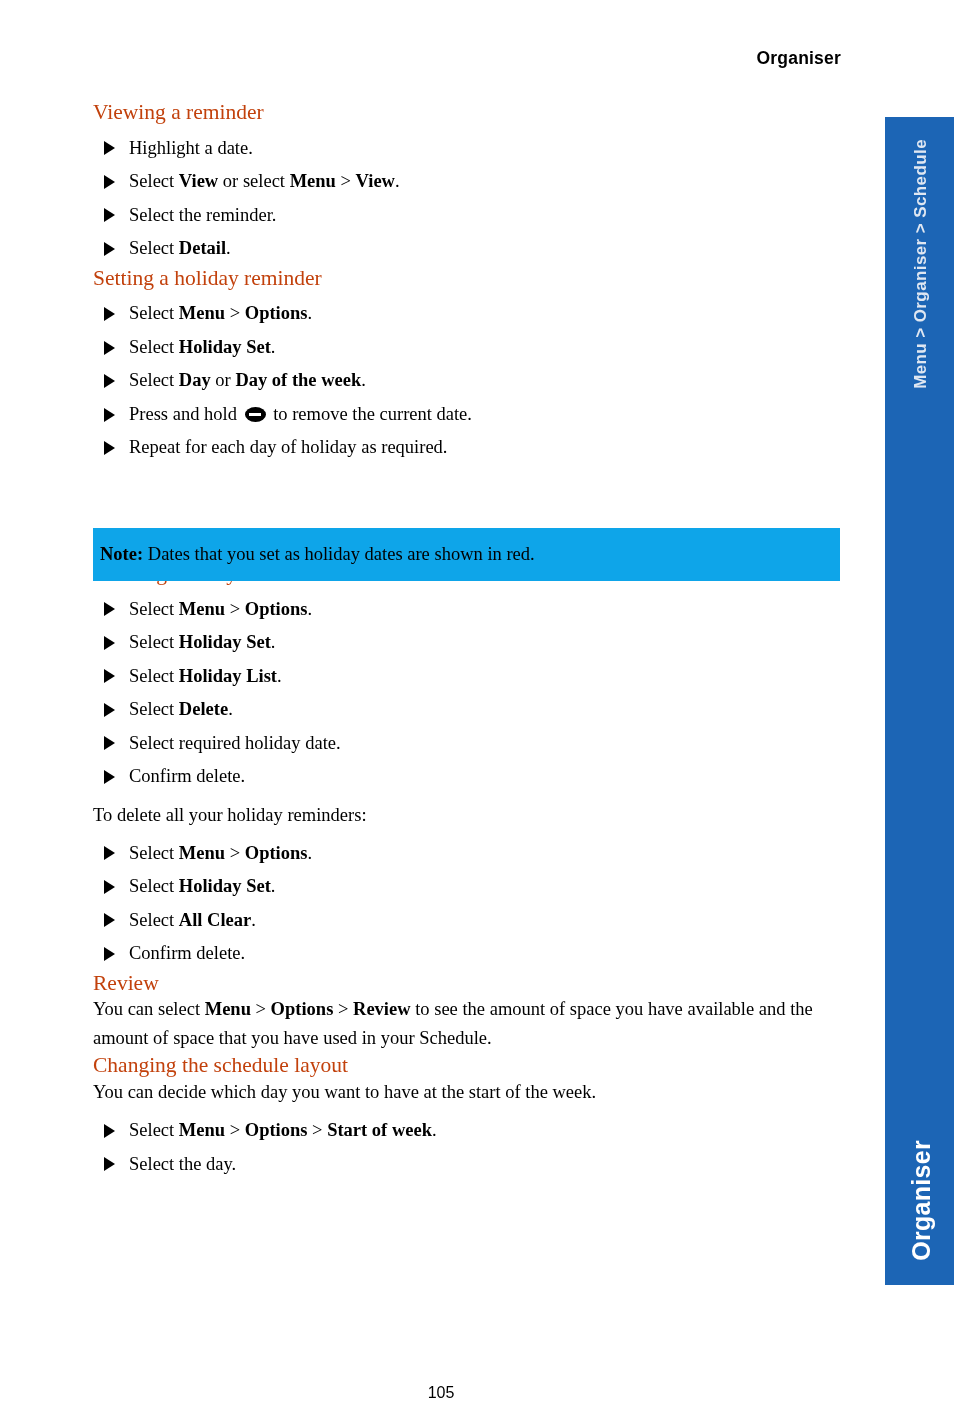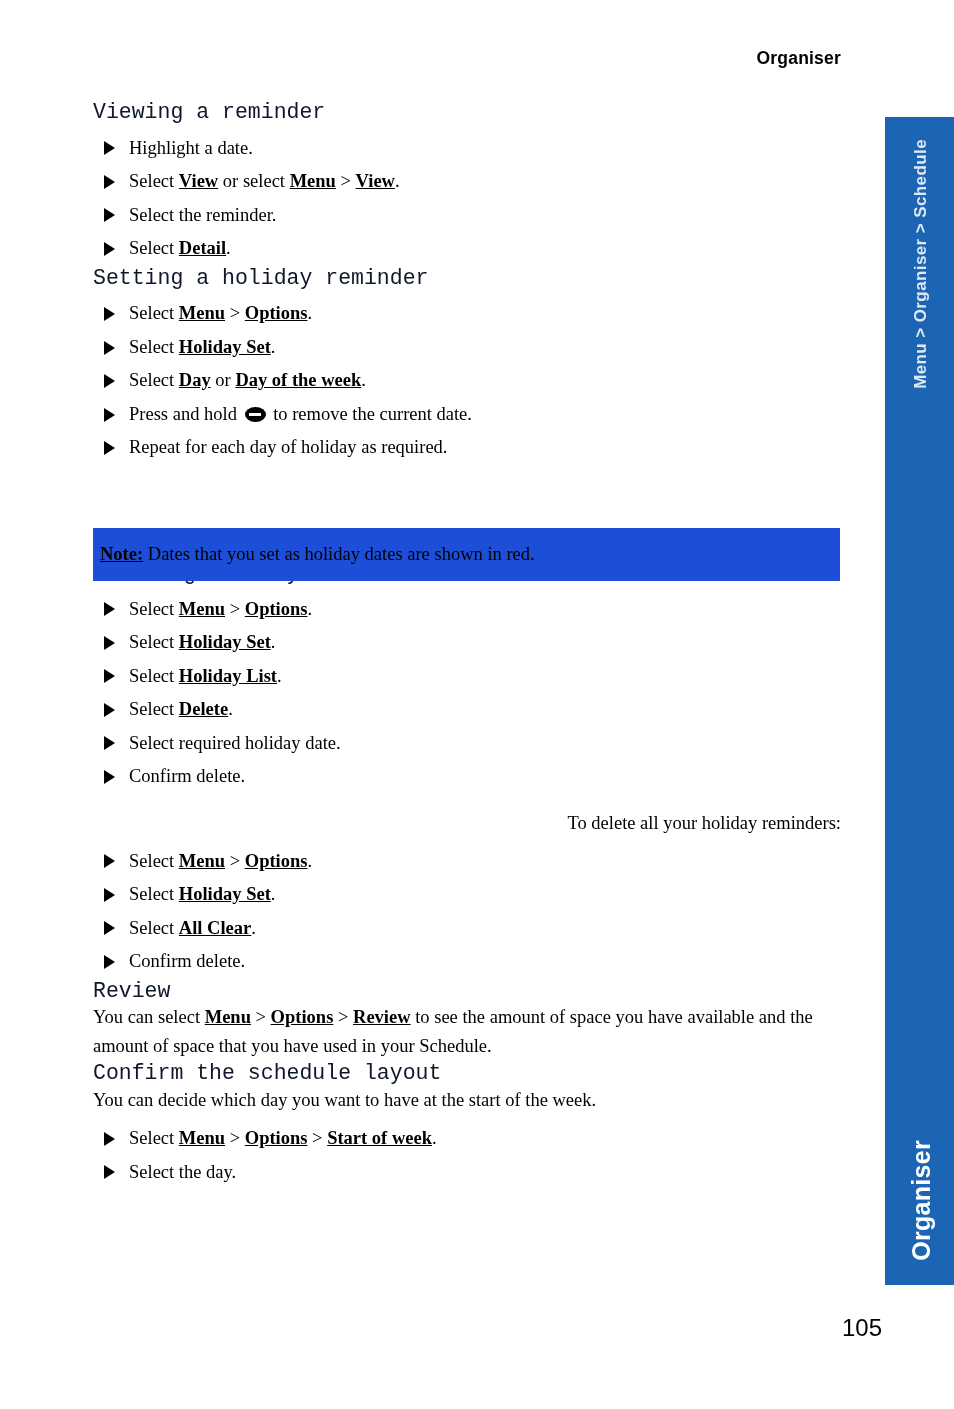--- a/index.html
+++ b/index.html
@@ -32,27 +32,27 @@
 
   
   .content {
     position: absolute;
     top: 100px;
     left: 93px;
     width: 748px;
   }
 
   h2.section-heading {
-    font-family: Liberation Mono, monospace;
+    font-family: Liberation Serif, serif;
     font-weight: normal;
     font-size: 21.5px;
     line-height: 1.15;
     margin: 0;
     padding: 0;
-    color: #0f172a;
+    color: #c2410c;
   }
 
   .gap-before-heading { margin-top: 25px; }
   .gap-before-heading-lg { margin-top: 30px; }
 
   ul.steps {
     list-style: none;
     margin: 0;
     padding: 0;
     margin-top: 7px;
@@ -75,24 +75,24 @@
     border-top: 7px solid transparent;
     border-bottom: 7px solid transparent;
   }
 
   p.body-text {
     font-size: 18.5px;
     line-height: 29px;
     margin: 0;
     padding: 0;
   }
-  p.body-text.tight { margin-top: 15px; text-align: right; }
+  p.body-text.tight { margin-top: 7px; }
   p.body-text.after-heading { margin-top: 0; }
 
-  b, strong { font-weight: bold; text-decoration: underline; }
+  b, strong { font-weight: bold; }
 
   
   .key-clear {
     display: inline-block;
     position: relative;
     width: 21px;
     height: 15px;
     background: #000;
     border-radius: 50%;
     vertical-align: -2px;
@@ -108,21 +108,21 @@
     background: #fff;
   }
 
   
   .note-box {
     position: absolute;
     left: 93px;
     top: 528px;
     width: 747px;
     height: 53px;
-    background: #1d4ed8;
+    background: #0ea5e9;
   }
   .note-box .note-inner {
     font-size: 18.5px;
     line-height: 53px;
     padding-left: 7px;
     white-space: nowrap;
   }
 
   
   .side-tab {
@@ -154,26 +154,26 @@
     left: 50%;
     margin-left: -13px;
     font-size: 25px;
     letter-spacing: 0.3px;
     color: #ffffff;
   }
 
   
   .page-number {
     position: absolute;
-    top: 1314px;
+    top: 1384px;
     left: 0;
     width: 882px;
-    text-align: right;
+    text-align: center;
     font-family: "Liberation Sans", "DejaVu Sans", sans-serif;
-    font-size: 24px;
+    font-size: 16px;
     color: #000;
   }
 </style>
 </head>
 <body>
 
 <div class="page-header">Organiser</div>
 
 <div class="content">
 
@@ -210,21 +210,21 @@
   <ul class="steps">
       <li><span class="bullet-arrow"></span><span>Select <b>Menu</b> &gt; <b>Options</b>.</span></li>
       <li><span class="bullet-arrow"></span><span>Select <b>Holiday Set</b>.</span></li>
       <li><span class="bullet-arrow"></span><span>Select <b>All Clear</b>.</span></li>
       <li><span class="bullet-arrow"></span><span>Confirm delete.</span></li>
     </ul>
 
   <h2 class="section-heading gap-before-heading">Review</h2>
   <p class="body-text after-heading">You can select <b>Menu</b> &gt; <b>Options</b> &gt; <b>Review</b> to see the amount of space you have available and the amount of space that you have used in your Schedule.</p>
 
-  <h2 class="section-heading gap-before-heading-lg">Confirm the schedule layout</h2>
+  <h2 class="section-heading gap-before-heading-lg">Changing the schedule layout</h2>
   <p class="body-text after-heading">You can decide which day you want to have at the start of the week.</p>
   <ul class="steps">
       <li><span class="bullet-arrow"></span><span>Select <b>Menu</b> &gt; <b>Options</b> &gt; <b>Start of week</b>.</span></li>
       <li><span class="bullet-arrow"></span><span>Select the day.</span></li>
     </ul>
 
 </div>
 
 <div class="note-box">
   <div class="note-inner">

